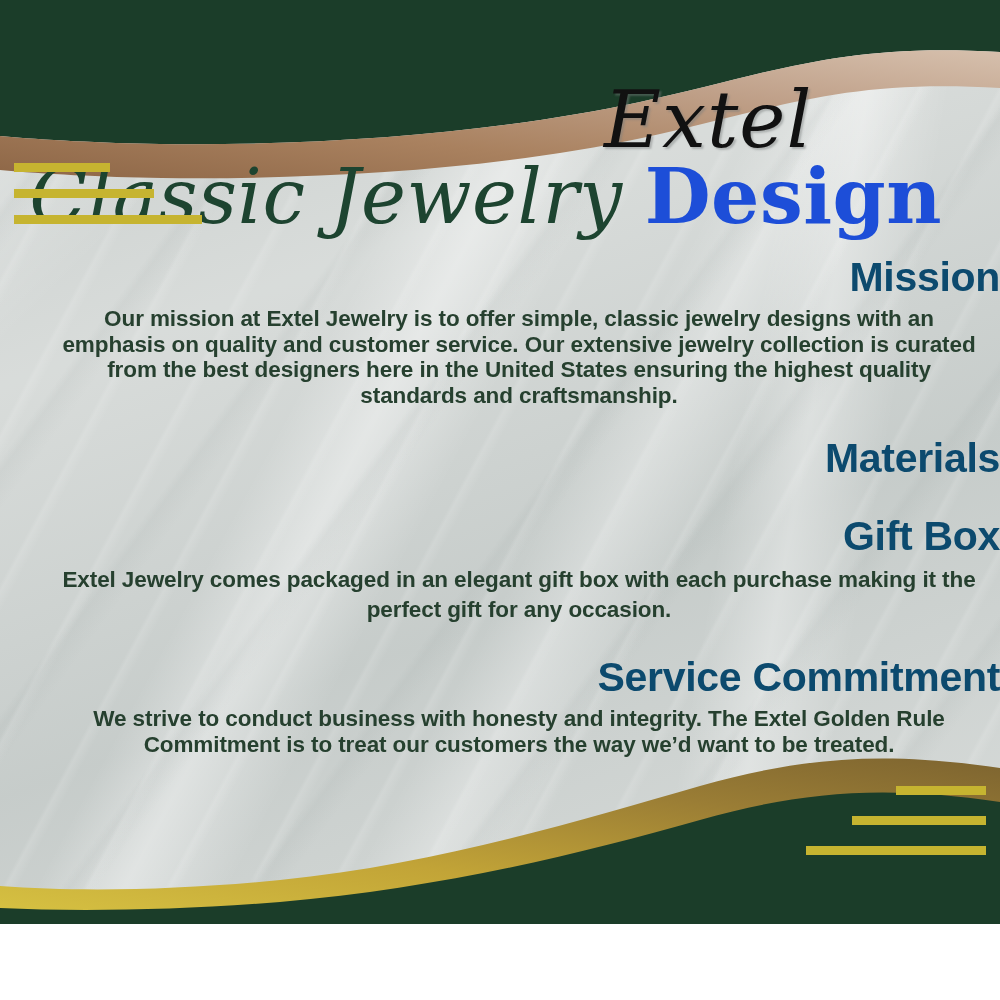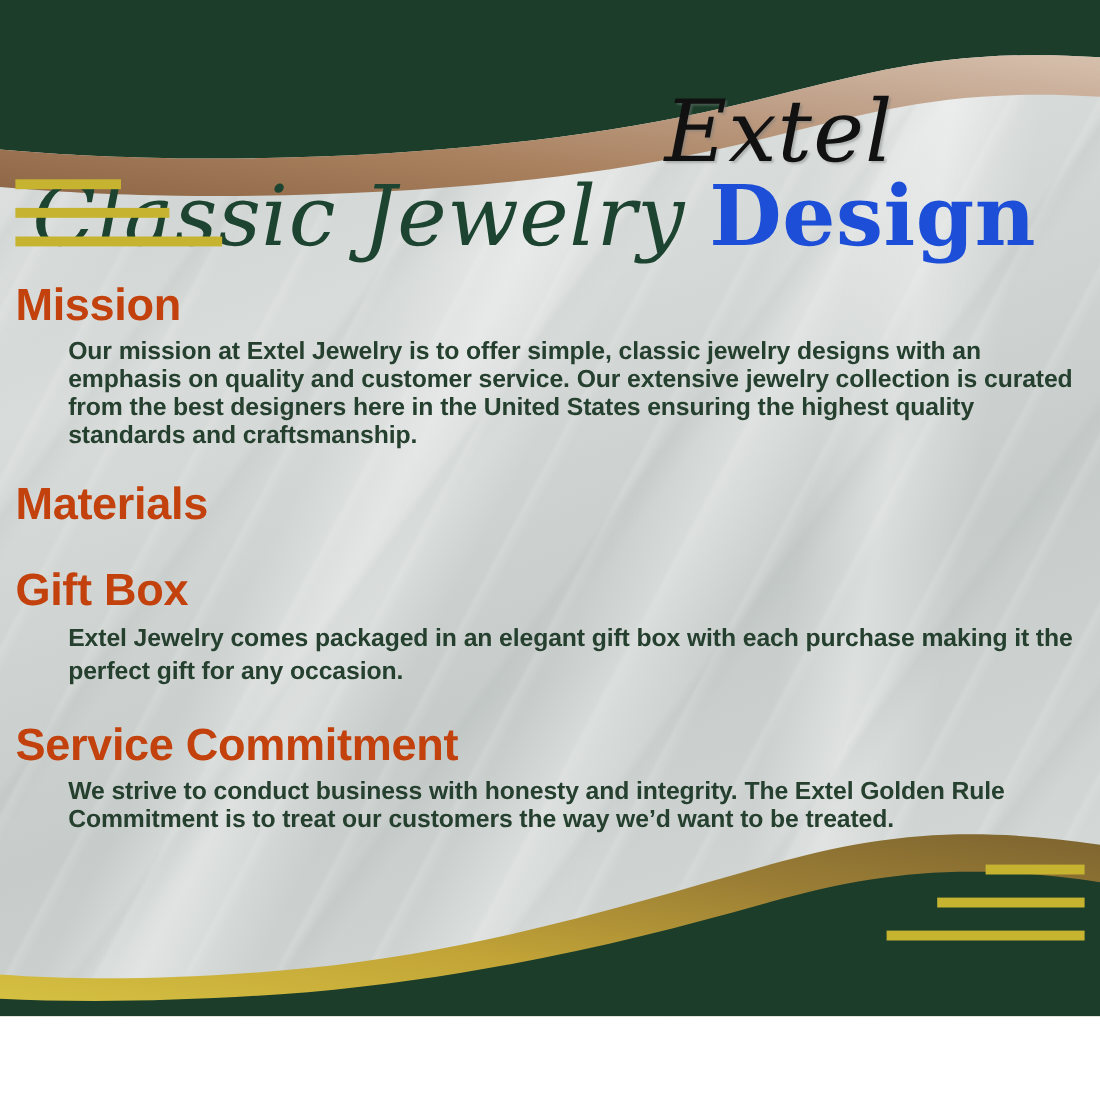--- a/index.html
+++ b/index.html
@@ -124,33 +124,35 @@
     left: 0;
     top: 252px;
     width: 1000px;
   }
   .section { margin-bottom: 8px; }
   .section-heading {
     font-family: "Liberation Sans", sans-serif;
     font-weight: 700;
     font-size: 41px;
     line-height: 50px;
-    color: #c2410c;
+    color: #0c4a6e;
     margin: 0 0 4px 14px;
     letter-spacing: -0.3px;
+    text-align: right;
   }
   .section-body {
     font-family: "Liberation Sans", sans-serif;
     font-weight: 600;
     font-size: 22.5px;
     line-height: 25.5px;
     color: #26402f;
     margin: 0 24px 0 62px;
     letter-spacing: -0.1px;
     white-space: pre-line;
+    text-align: center;
   }
 
   
   #sec-mission    { margin-top: 0px; }
   #sec-materials  { margin-top: 25px; }
   #sec-service    { margin-top: 27px; }
   #sec-giftbox    { margin-top: 28px; }
   #sec-giftbox .section-body { line-height: 30px; font-size: 22.5px; }
 </style>
 </head>

